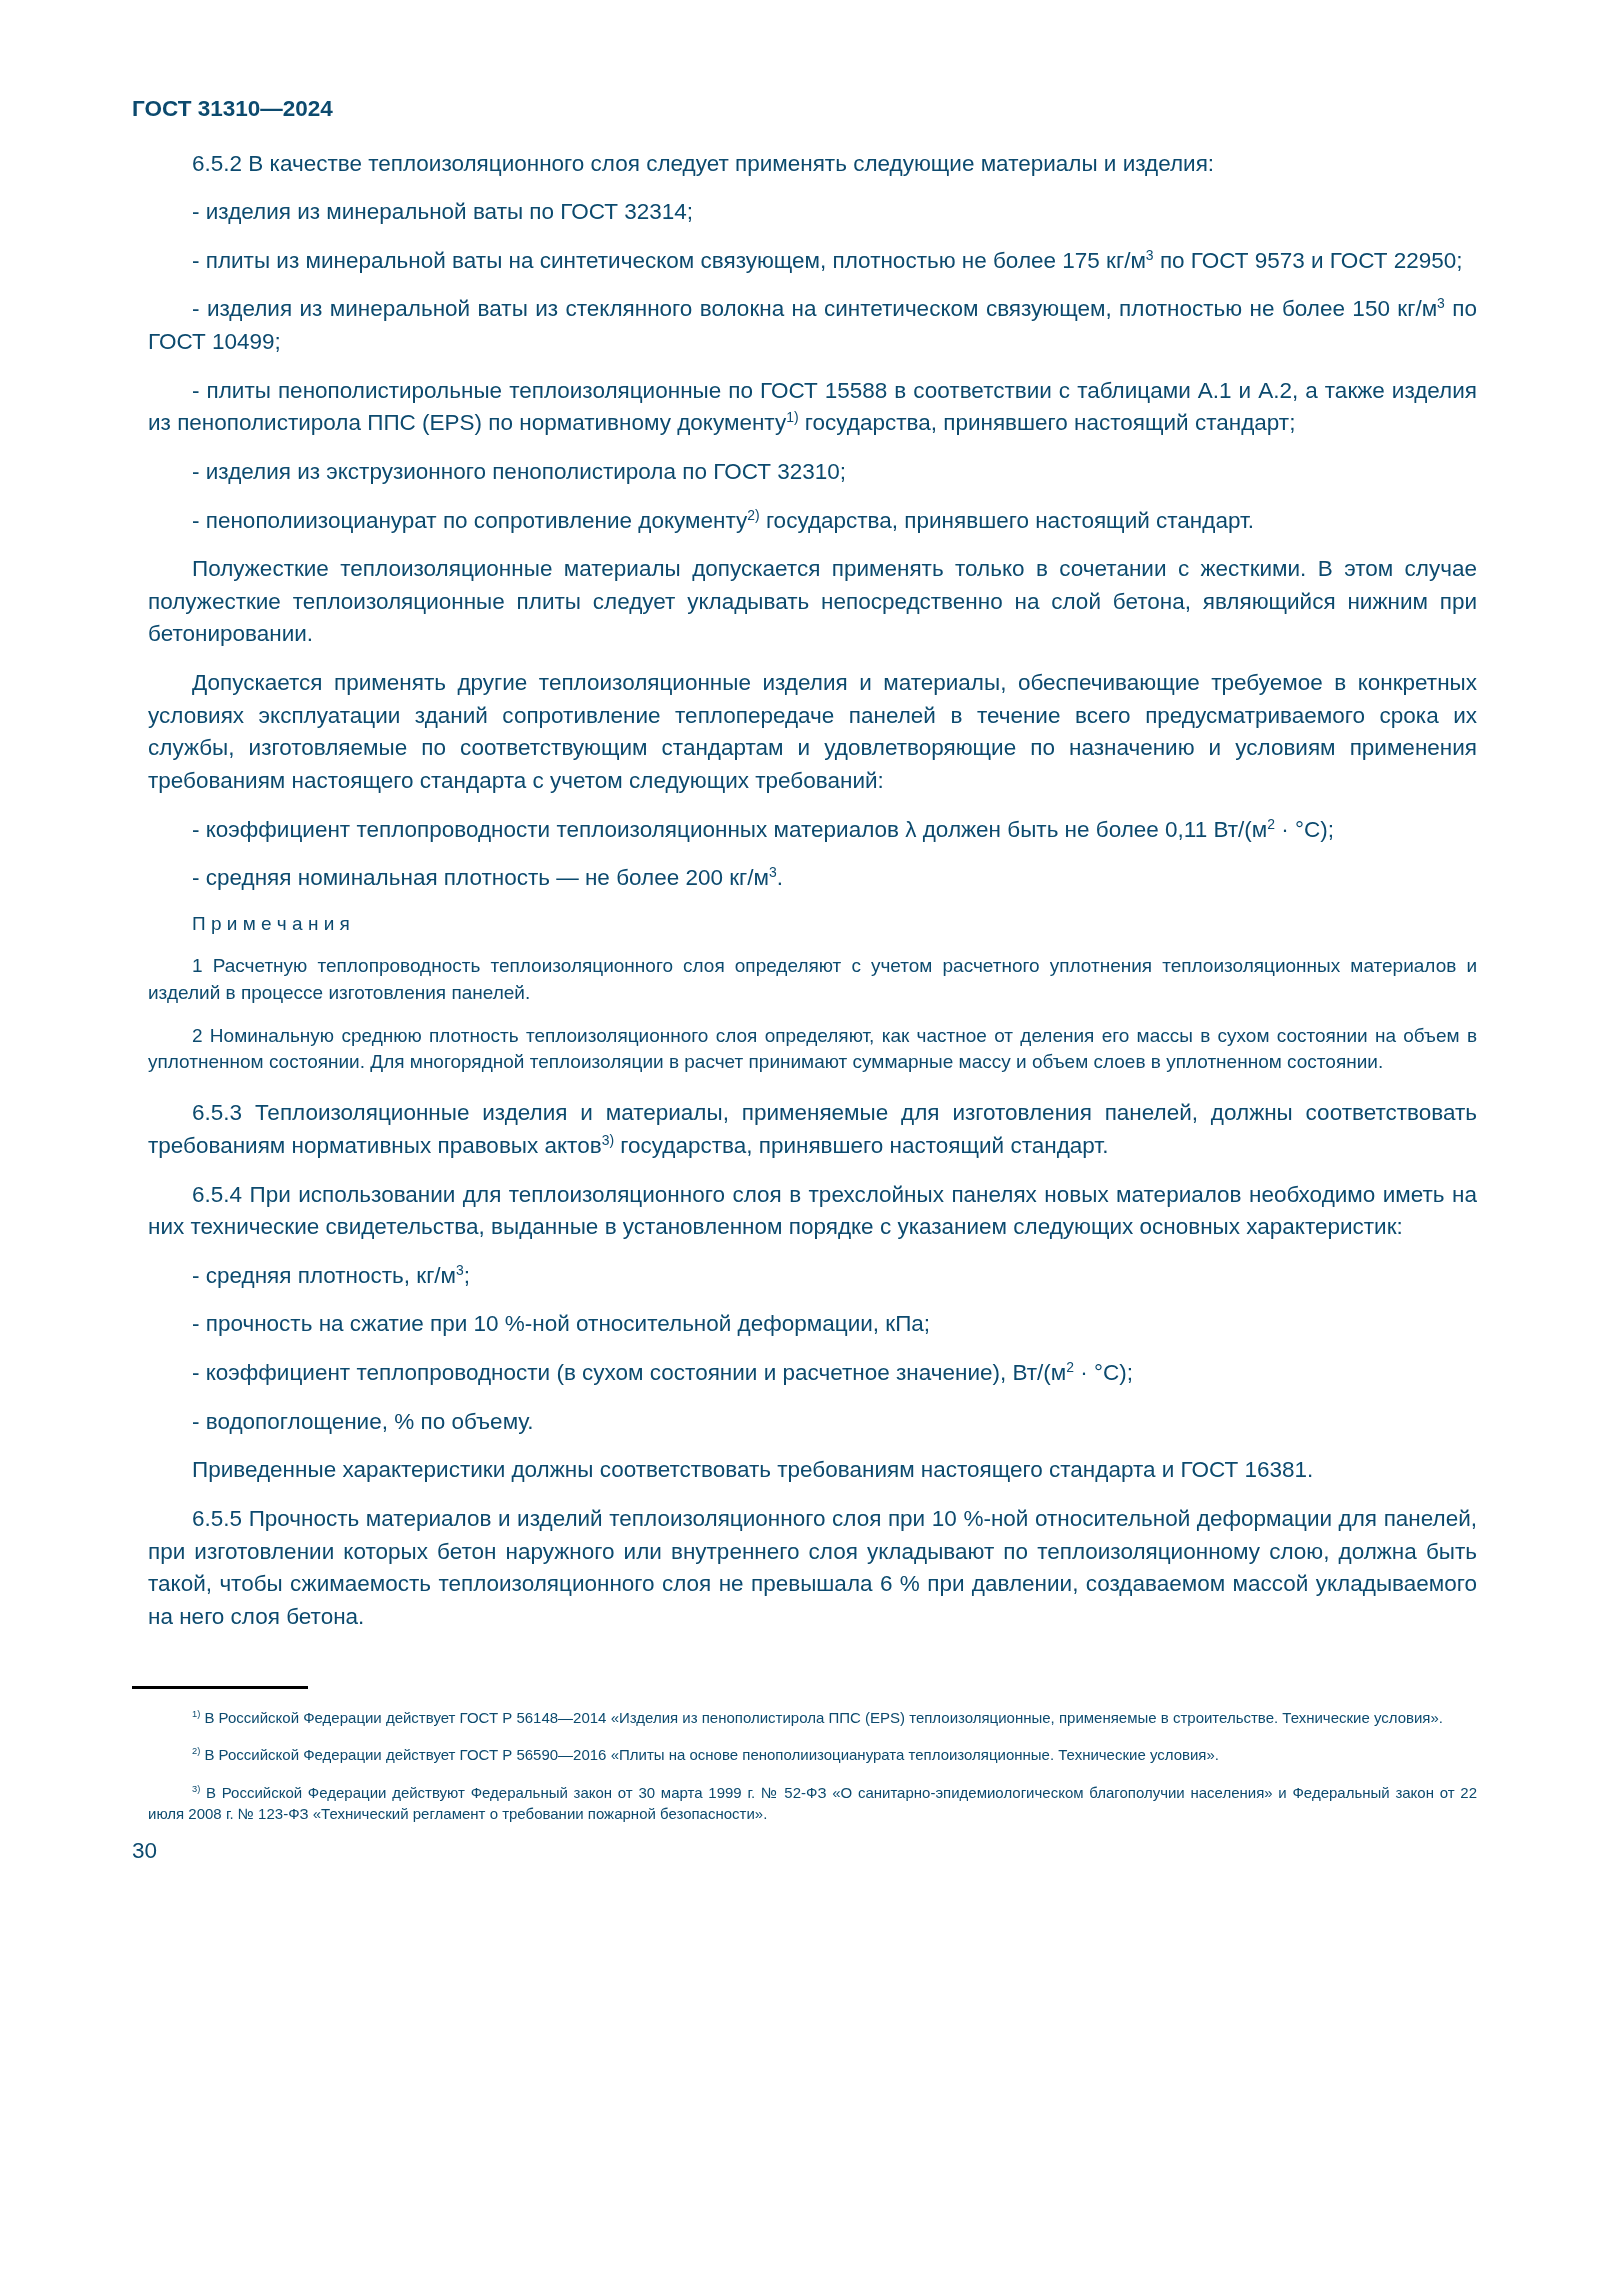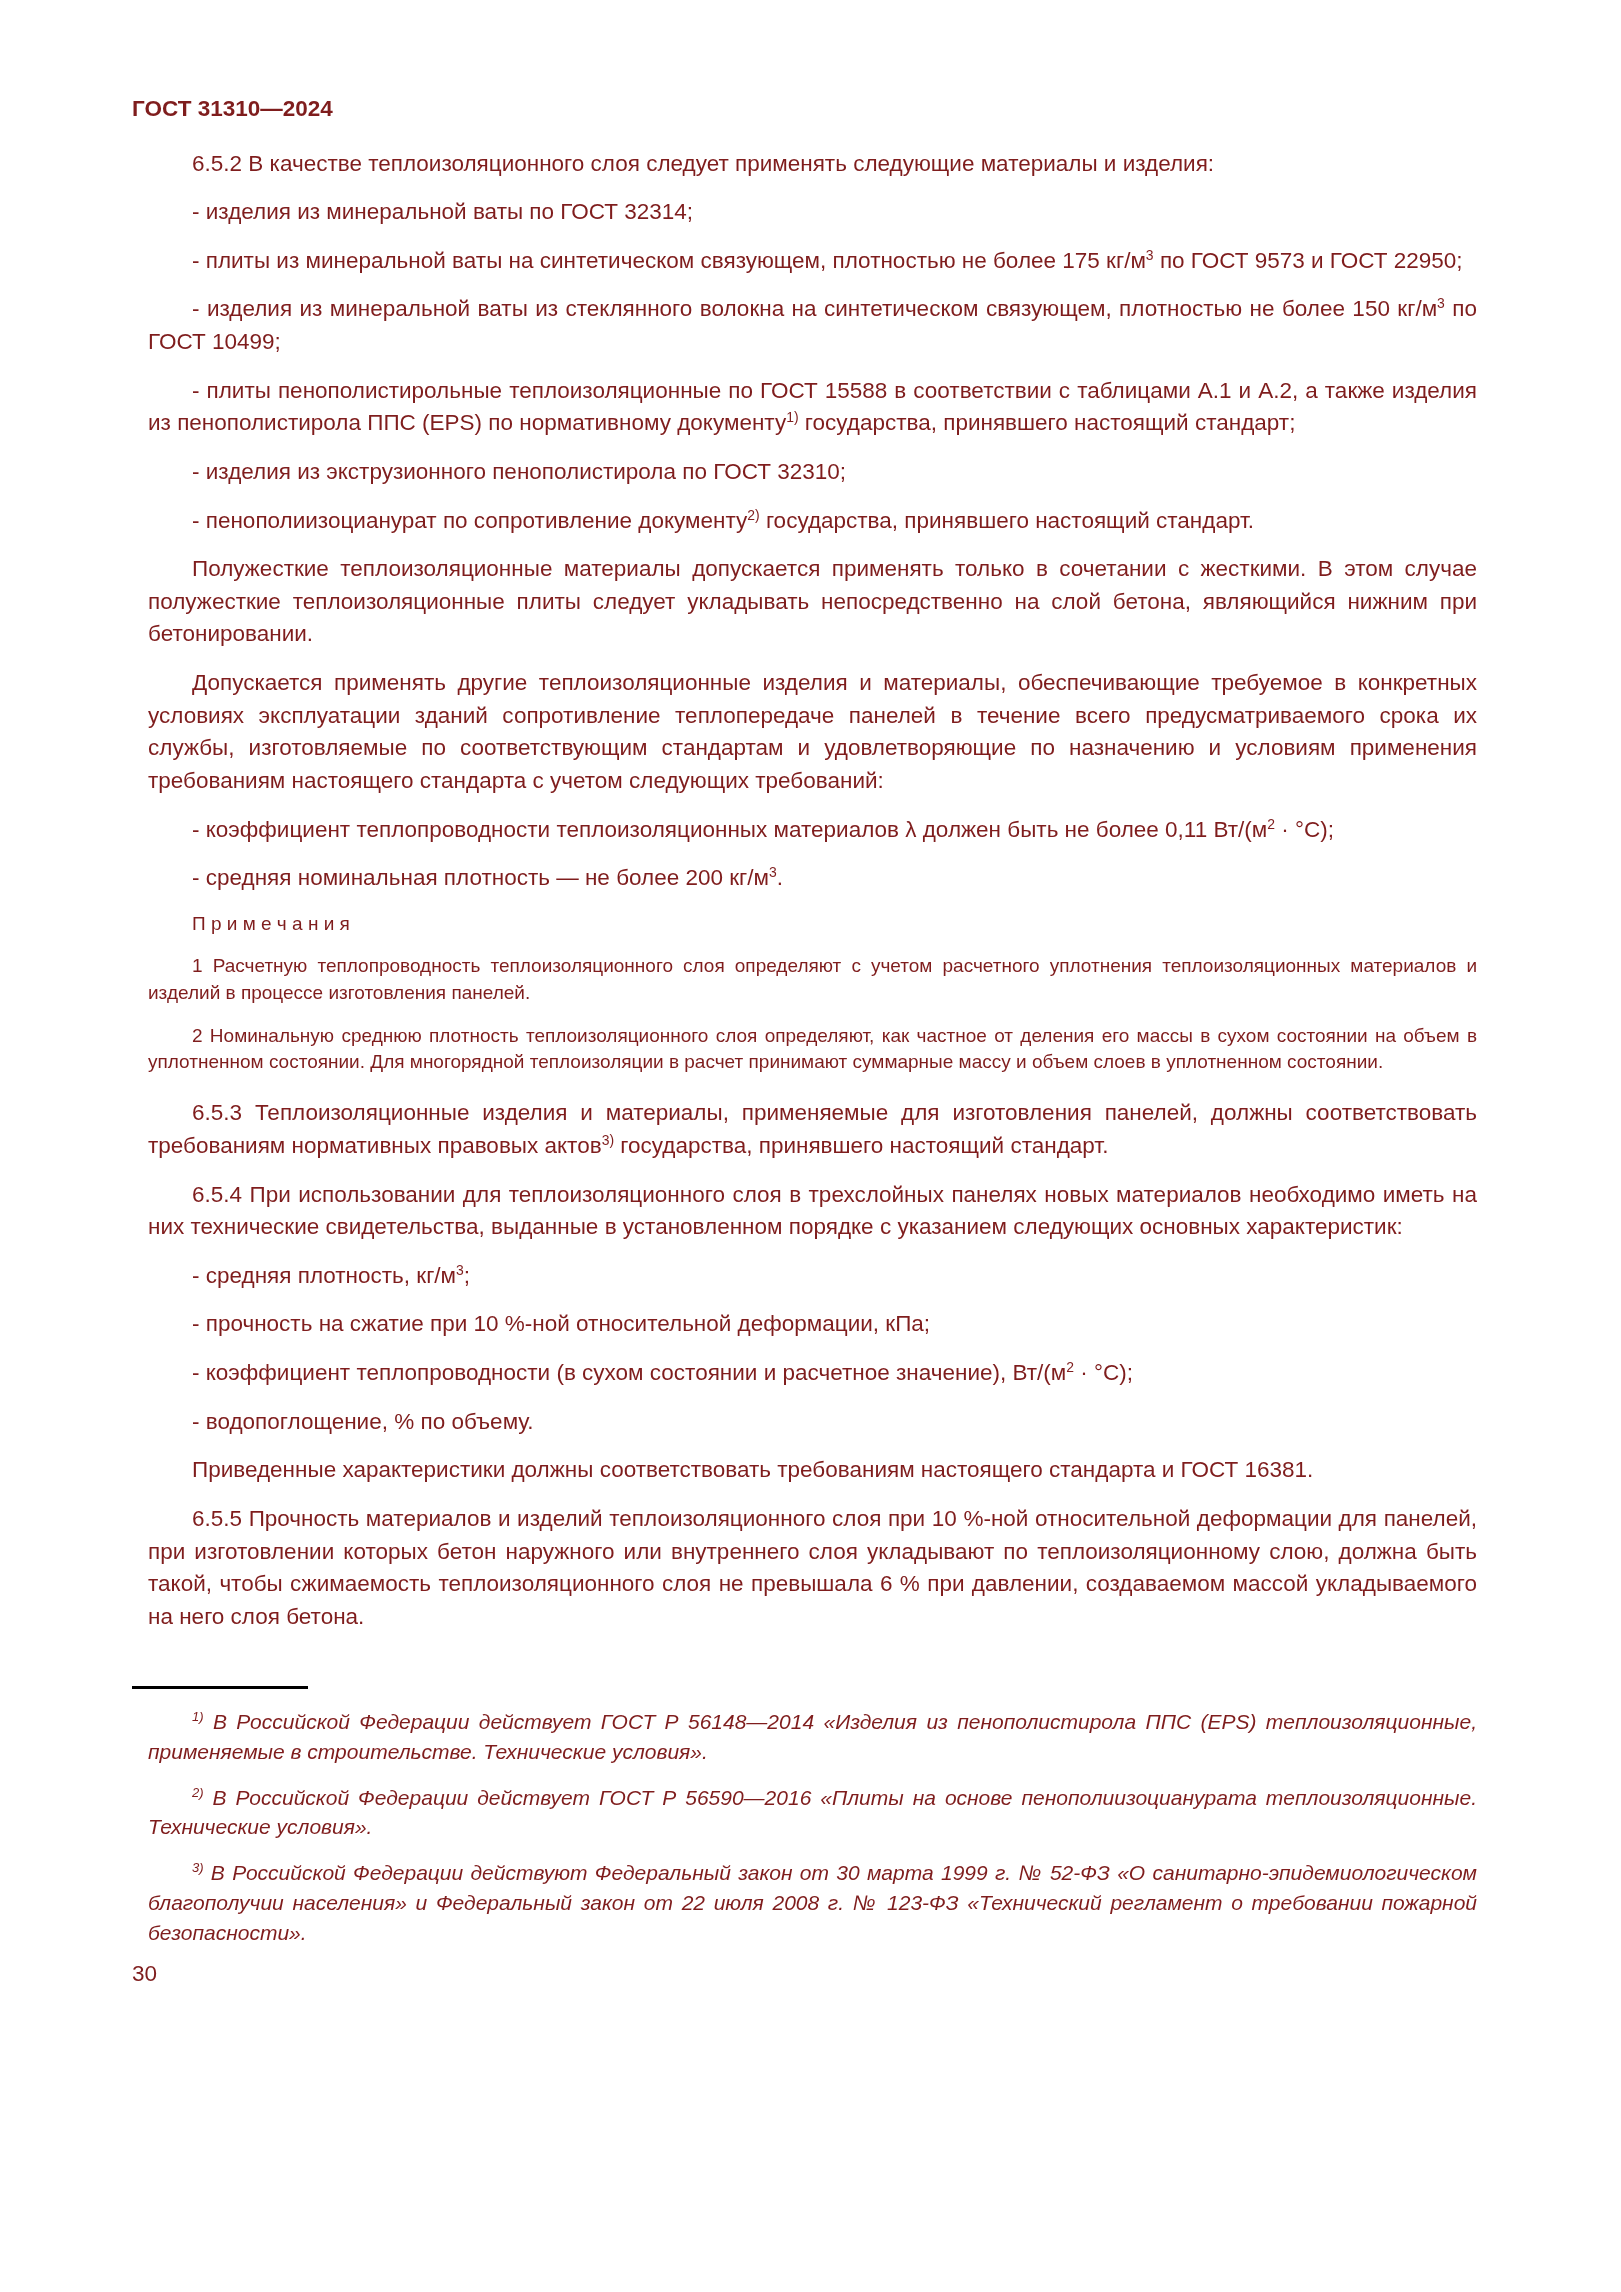--- a/index.html
+++ b/index.html
@@ -1,20 +1,20 @@
 <!DOCTYPE html>
 <html><head>
 <meta charset="utf-8">
 <style>
   html, body { margin: 0; padding: 0; background: #ffffff; }
   .page {
     width: 1621px;
     height: 2293px;
     background: #ffffff;
-    color: #7f1d1d;
+    color: #0c4a6e;
     font-family: "Liberation Sans", sans-serif;
     box-sizing: border-box;
     padding: 96px 128px 0 132px;
     position: relative;
     overflow: hidden;
   }
   .header {
     font-weight: bold;
     font-size: 22.5px;
     margin-bottom: 25.5px;
@@ -36,24 +36,23 @@
   }
   .note + .body { margin-top: 21.6px; }
   sup { font-size: 0.62em; line-height: 0; vertical-align: super; }
   .footnote-rule {
     width: 176px;
     height: 2.9px;
     background: #000000;
     margin: 53px 0 17.6px 0;
   }
   .footnote {
-    font-size: 21px;
+    font-size: 15px;
     line-height: 1.42;
     margin-bottom: 11.8px;
-    font-style: italic;
   }
   .page-number {
     font-size: 22.5px;
     margin-top: 13.7px;
   }
 </style>
 </head>
 <body>
 
 <div class="page">

